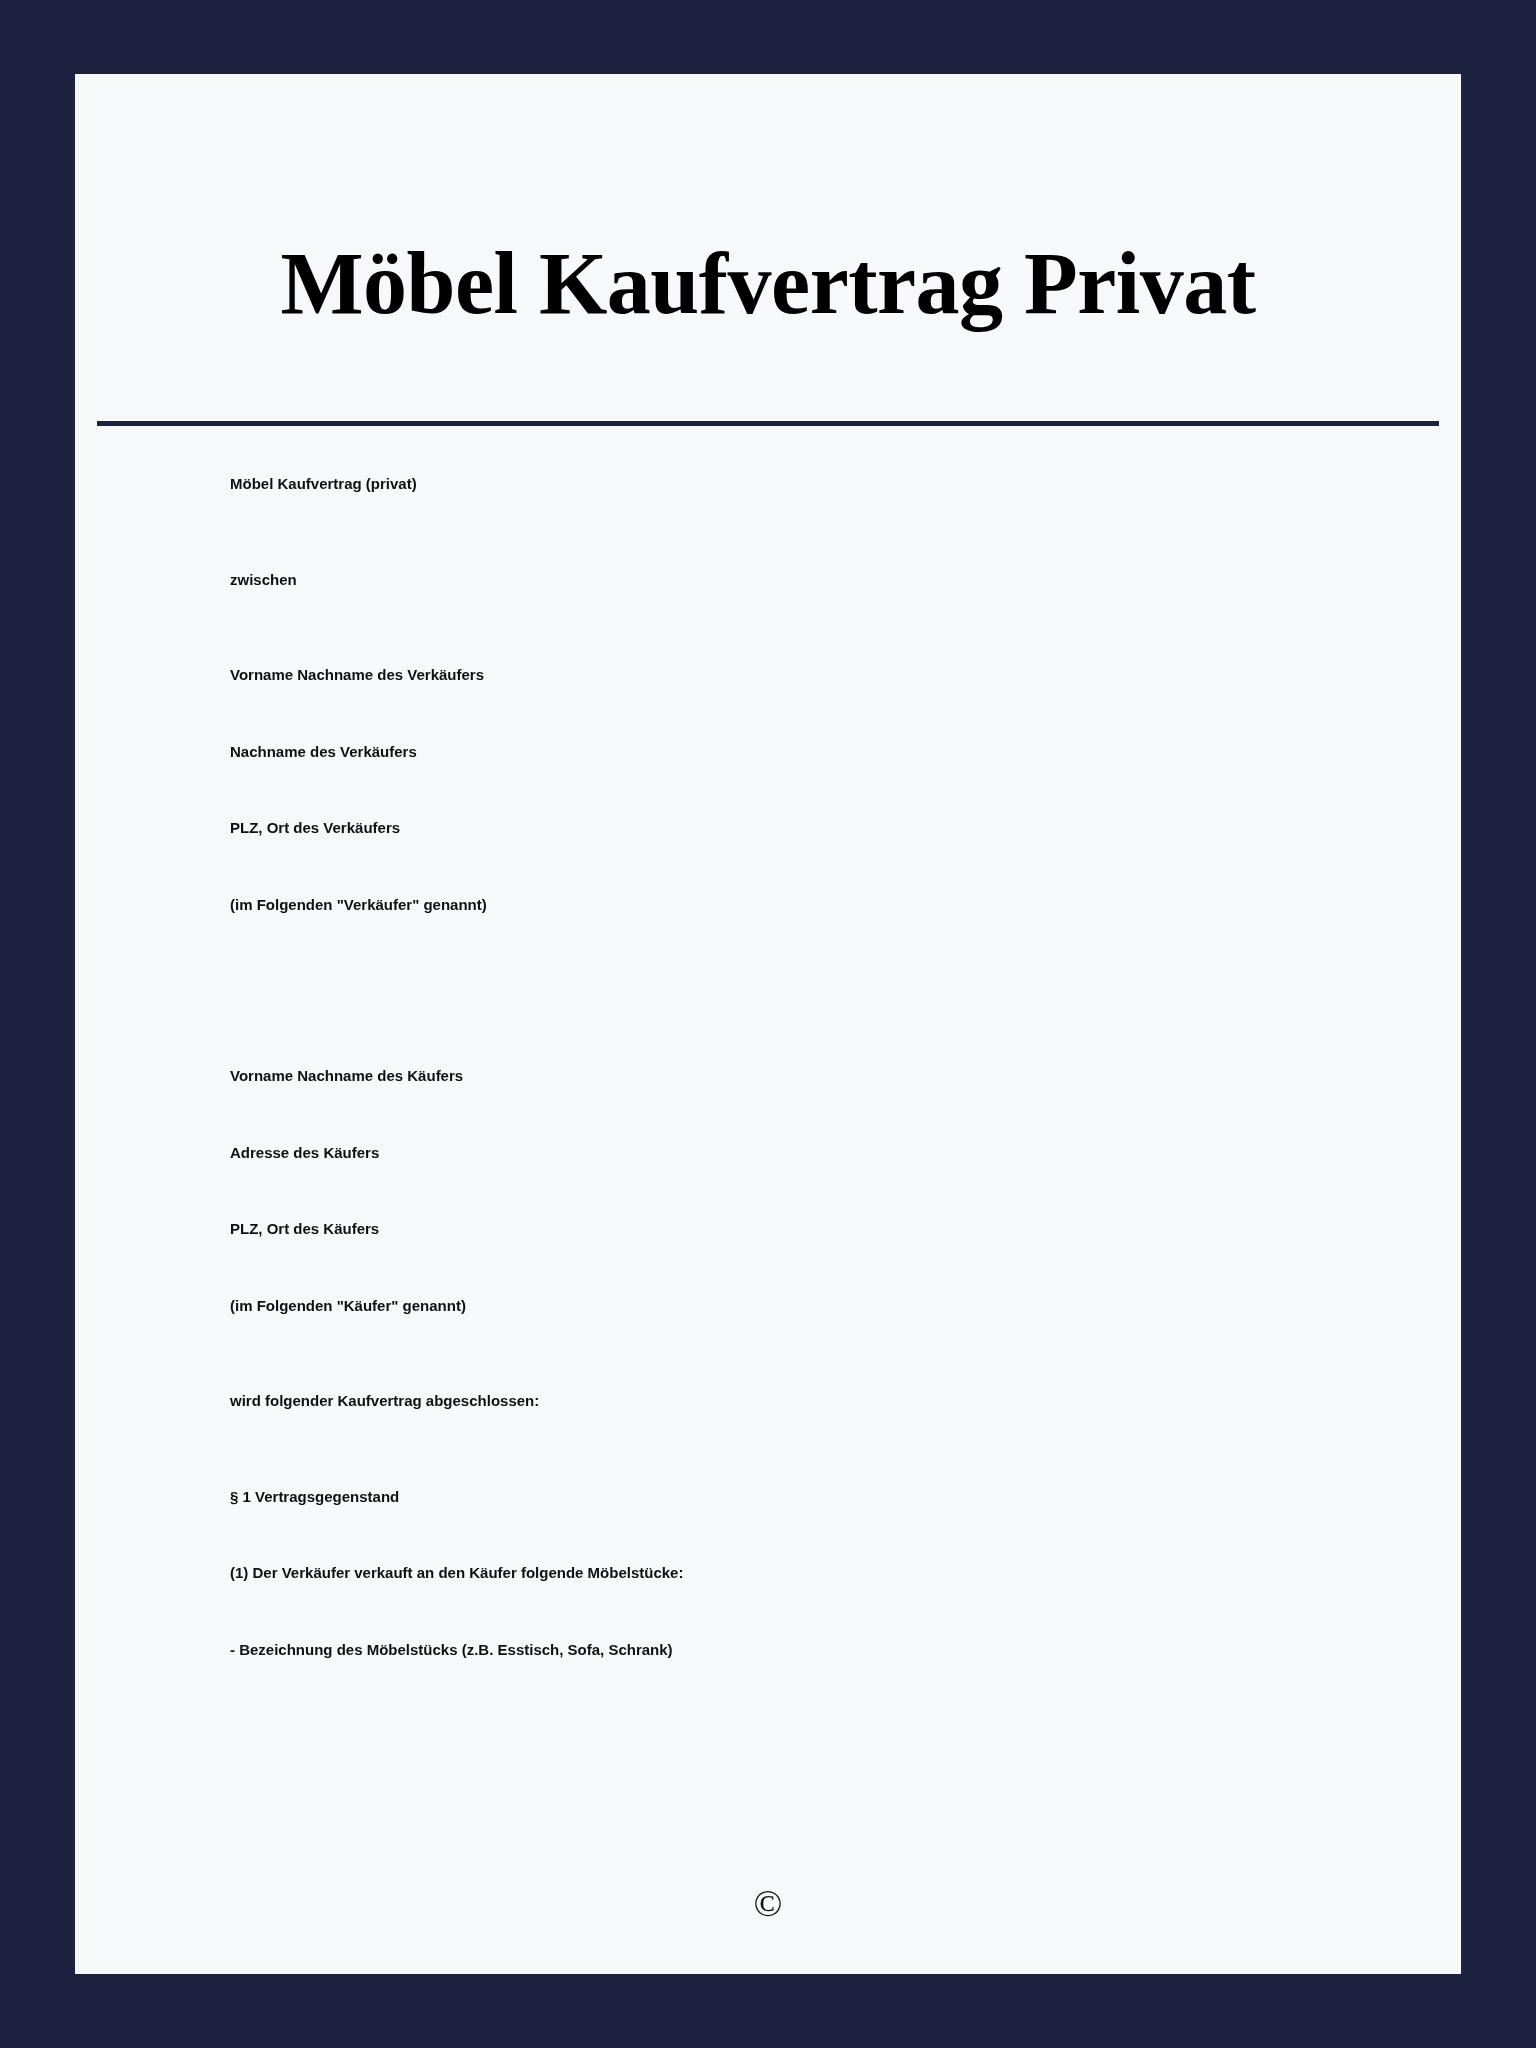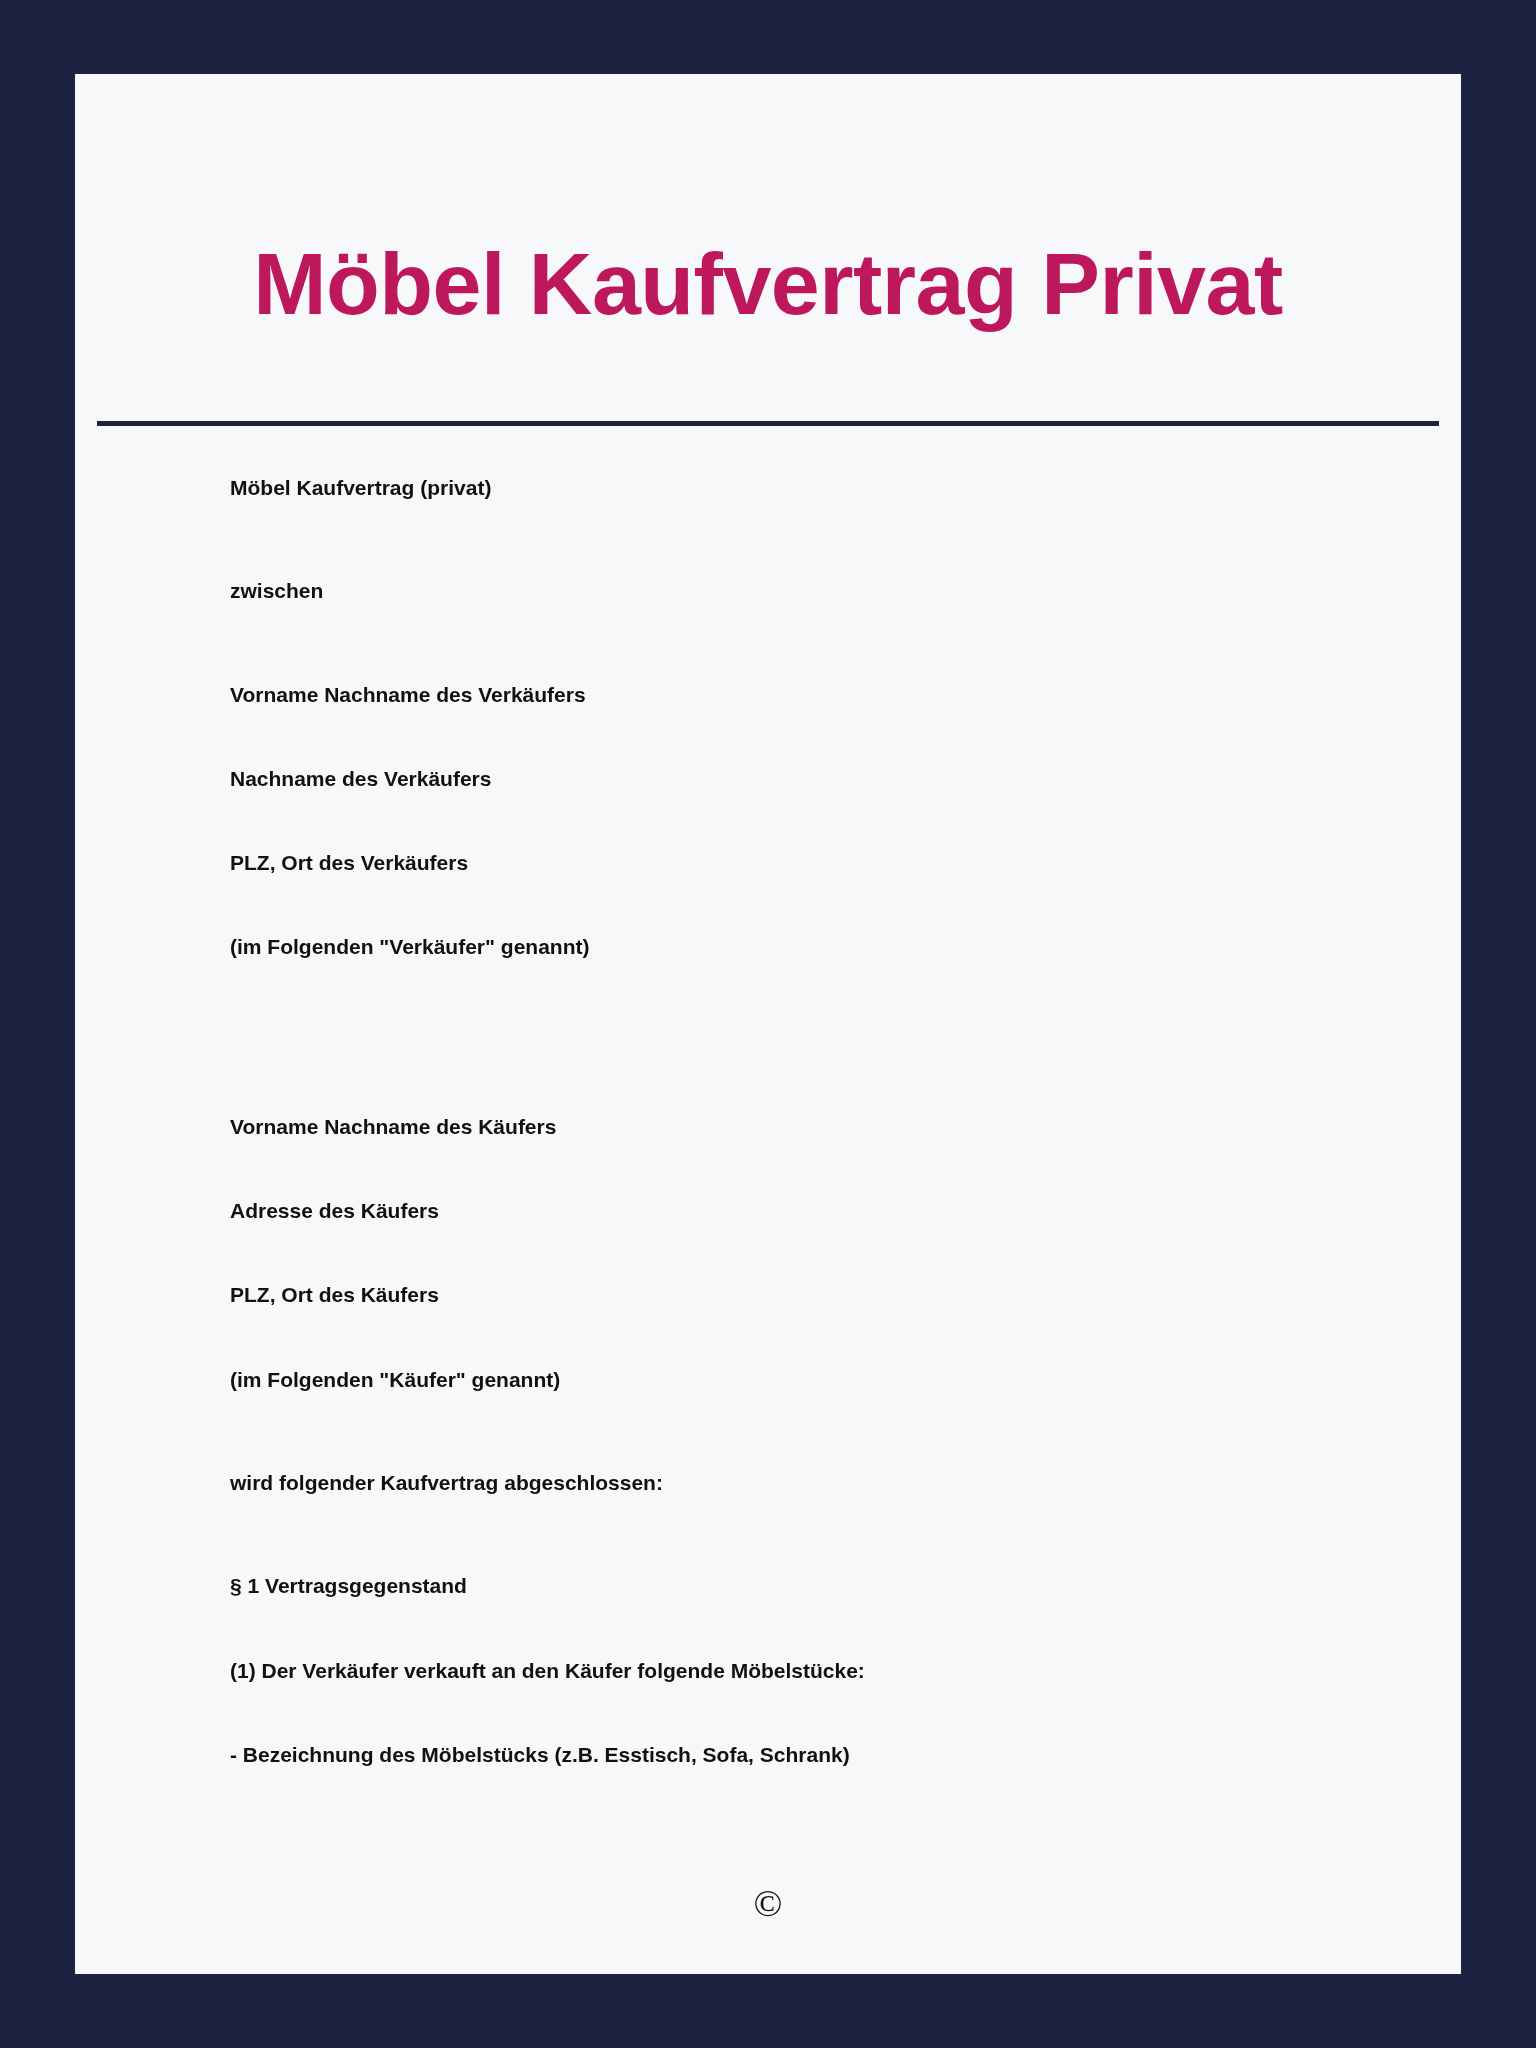--- a/index.html
+++ b/index.html
@@ -37,43 +37,43 @@
     margin: 0;
     padding: 0;
     position: absolute;
     left: 0;
     right: 0;
     top: 164px;
     text-align: center;
     font-size: 88px;
     line-height: 1.05;
     font-weight: bold;
-    color: #be185d;
+    color: #000000;
     letter-spacing: -0.5px;
-    font-family: Liberation Sans, sans-serif;
+    font-family: Liberation Serif, serif;
   }
 
   .title-rule {
     position: absolute;
     left: 22px;
     right: 22px;
     top: 347px;
     height: 5px;
     background: #1c2240;
   }
 
   .body-block {
     position: absolute;
     left: 155px;
     right: 60px;
     top: 400px;
   }
 
   .para {
-    font-size: 21px;
+    font-size: 15px;
     font-weight: bold;
     color: #111111;
     line-height: 1.3;
     margin: 0;
     padding: 0;
     white-space: pre-wrap;
     font-family: "Liberation Sans", sans-serif;
   }
 
   

